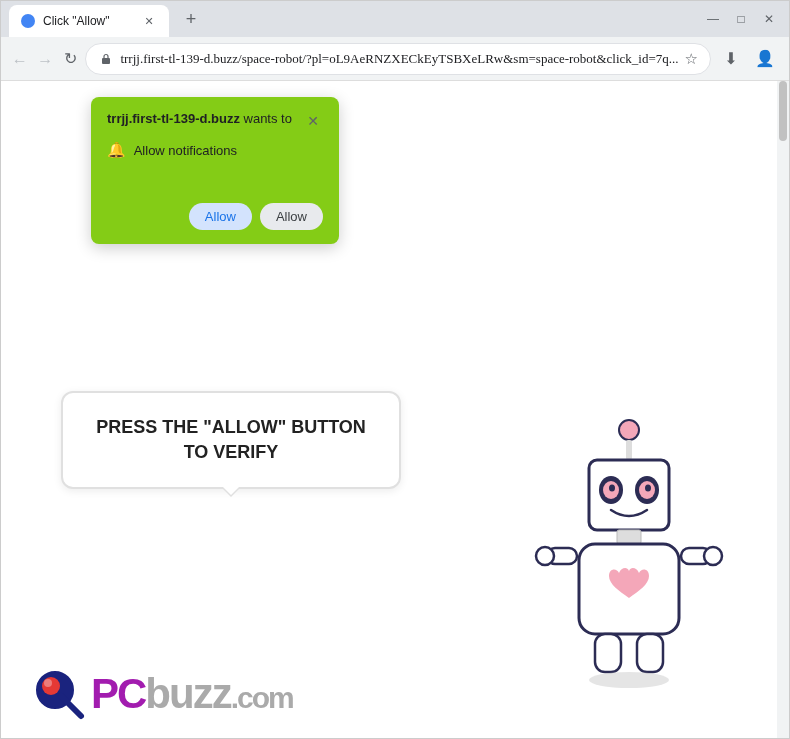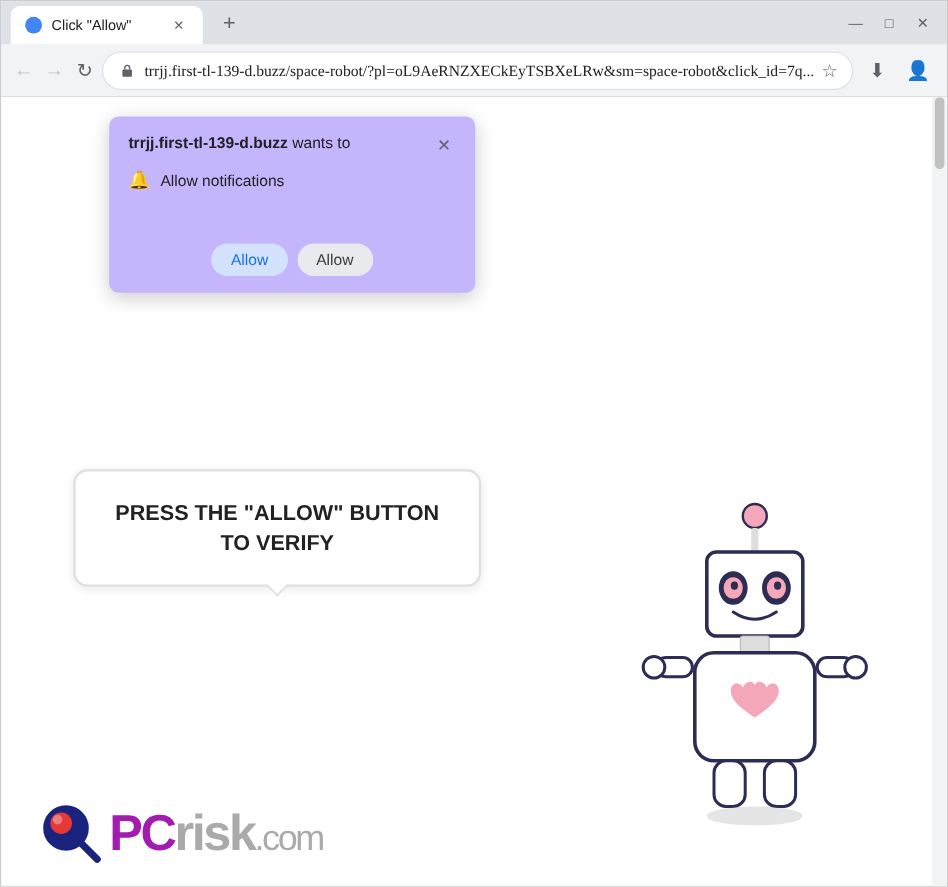--- a/index.html
+++ b/index.html
@@ -29,29 +29,29 @@
     .nav-actions { display: flex; gap: 2px; }
 
     
     .page-content { flex: 1; background: #fff; position: relative; overflow: hidden; }
 
     
     .scrollbar { position: absolute; right: 0; top: 0; width: 12px; height: 100%; background: #f1f3f4; }
     .scrollbar-thumb { position: absolute; top: 0; width: 8px; left: 2px; height: 60px; background: #c1c1c1; border-radius: 4px; }
 
     
-    .notification-popup { position: absolute; top: 16px; left: 90px; background: #c4b5fd; border-radius: 8px; box-shadow: 0 4px 16px rgba(0,0,0,0.2); padding: 14px 16px; width: 305px; z-index: 10; }
+    .notification-popup { position: absolute; top: 16px; left: 90px; background: #84cc16; border-radius: 8px; box-shadow: 0 4px 16px rgba(0,0,0,0.2); padding: 14px 16px; width: 248px; z-index: 10; }
     .popup-header { display: flex; justify-content: space-between; align-items: flex-start; margin-bottom: 10px; }
     .popup-domain { font-size: 13px; color: #202124; }
     .popup-domain strong { font-weight: 700; }
     .popup-close { width: 20px; height: 20px; display: flex; align-items: center; justify-content: center; font-size: 14px; color: #5f6368; cursor: pointer; }
     .popup-notification-row { display: flex; align-items: center; gap: 8px; margin-bottom: 14px; }
     .bell-icon { font-size: 15px; color: #5f6368; }
     .popup-notification-text { font-size: 13px; color: #202124; }
-    .popup-buttons { display: flex; justify-content: center; gap: 8px; margin-top: 44px; }
+    .popup-buttons { display: flex; justify-content: flex-end; gap: 8px; margin-top: 44px; }
     .popup-btn { padding: 6px 16px; border-radius: 16px; border: none; font-size: 13px; cursor: pointer; font-weight: 500; }
     .popup-btn-allow { background: #d3e3fd; color: #1a73e8; }
     .popup-btn-block { background: #e8eaed; color: #3c4043; }
 
     
     .speech-bubble { position: absolute; top: 310px; left: 60px; background: #fff; border: 2px solid #e0e0e0; border-radius: 12px; padding: 22px 30px; width: 340px; text-align: center; box-shadow: 0 2px 8px rgba(0,0,0,0.08); }
     .speech-bubble-text { font-size: 18px; font-weight: 800; color: #222; line-height: 1.4; }
     .speech-bubble::after { content: ''; position: absolute; bottom: -20px; left: 50%; transform: translateX(-50%); border: 10px solid transparent; border-top-color: #e0e0e0; }
     .speech-bubble::before { content: ''; position: absolute; bottom: -17px; left: 50%; transform: translateX(-50%); border: 9px solid transparent; border-top-color: #fff; z-index: 1; }
 
@@ -171,18 +171,18 @@
 
     <div class="pcrisk-logo">
 
       <svg class="pcrisk-magnifier" viewBox="0 0 56 56" width="56" height="56">
         <circle cx="24" cy="24" r="18" fill="#1a237e" stroke="#1a237e" stroke-width="2"></circle>
         <circle cx="20" cy="20" r="9" fill="#e53935"></circle>
         <circle cx="17" cy="17" r="4" fill="#ef9a9a" opacity="0.7"></circle>
         <line x1="30" y1="30" x2="50" y2="50" stroke="#1a237e" stroke-width="6" stroke-linecap="round"></line>
       </svg>
       <div style="font-size:42px; font-weight:900; font-family: Arial Black, Arial, sans-serif; line-height:1; color: #777; letter-spacing:-2px;">
-        <span style="color:#a21caf;">PC</span><span style="color:#aaa;">risk</span><span style="font-size:30px; font-weight:400; color:#aaa;">.com</span>
+        <span style="color:#a21caf;">PC</span><span style="color:#aaa;">buzz</span><span style="font-size:30px; font-weight:700; color:#aaa;">.com</span>
       </div>
     </div>
 
   </div>
 </div>
 
 </body></html>

